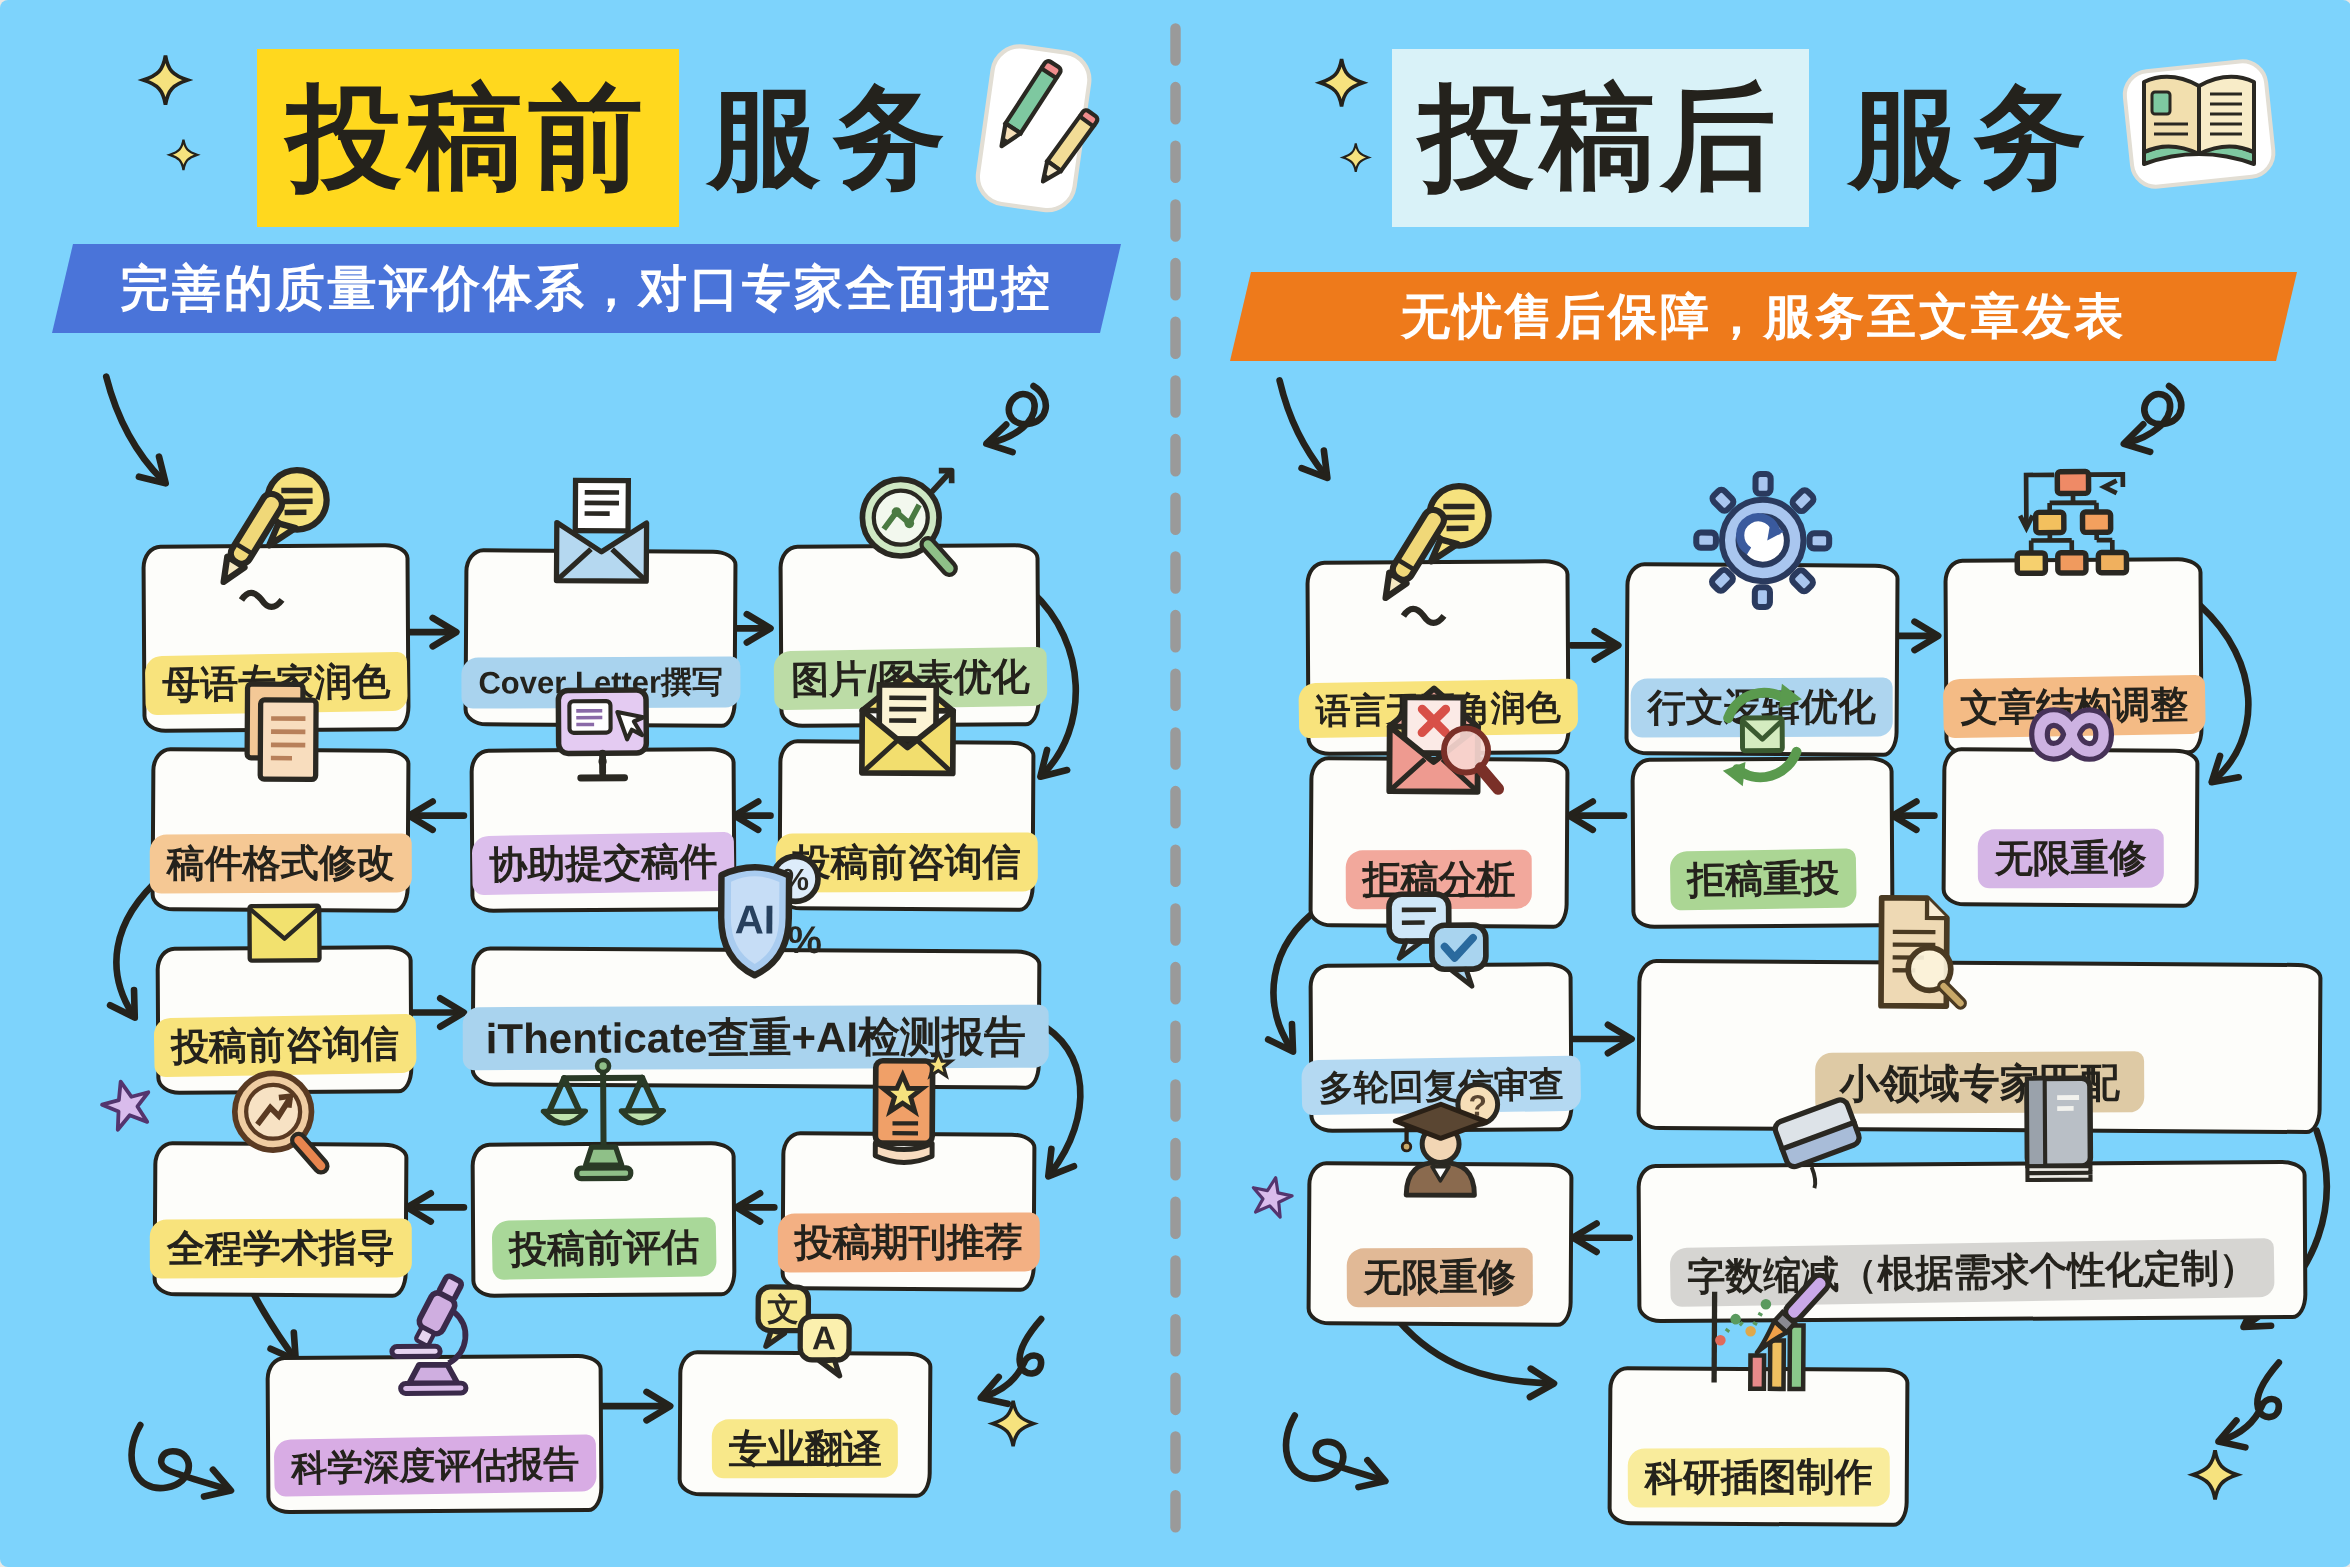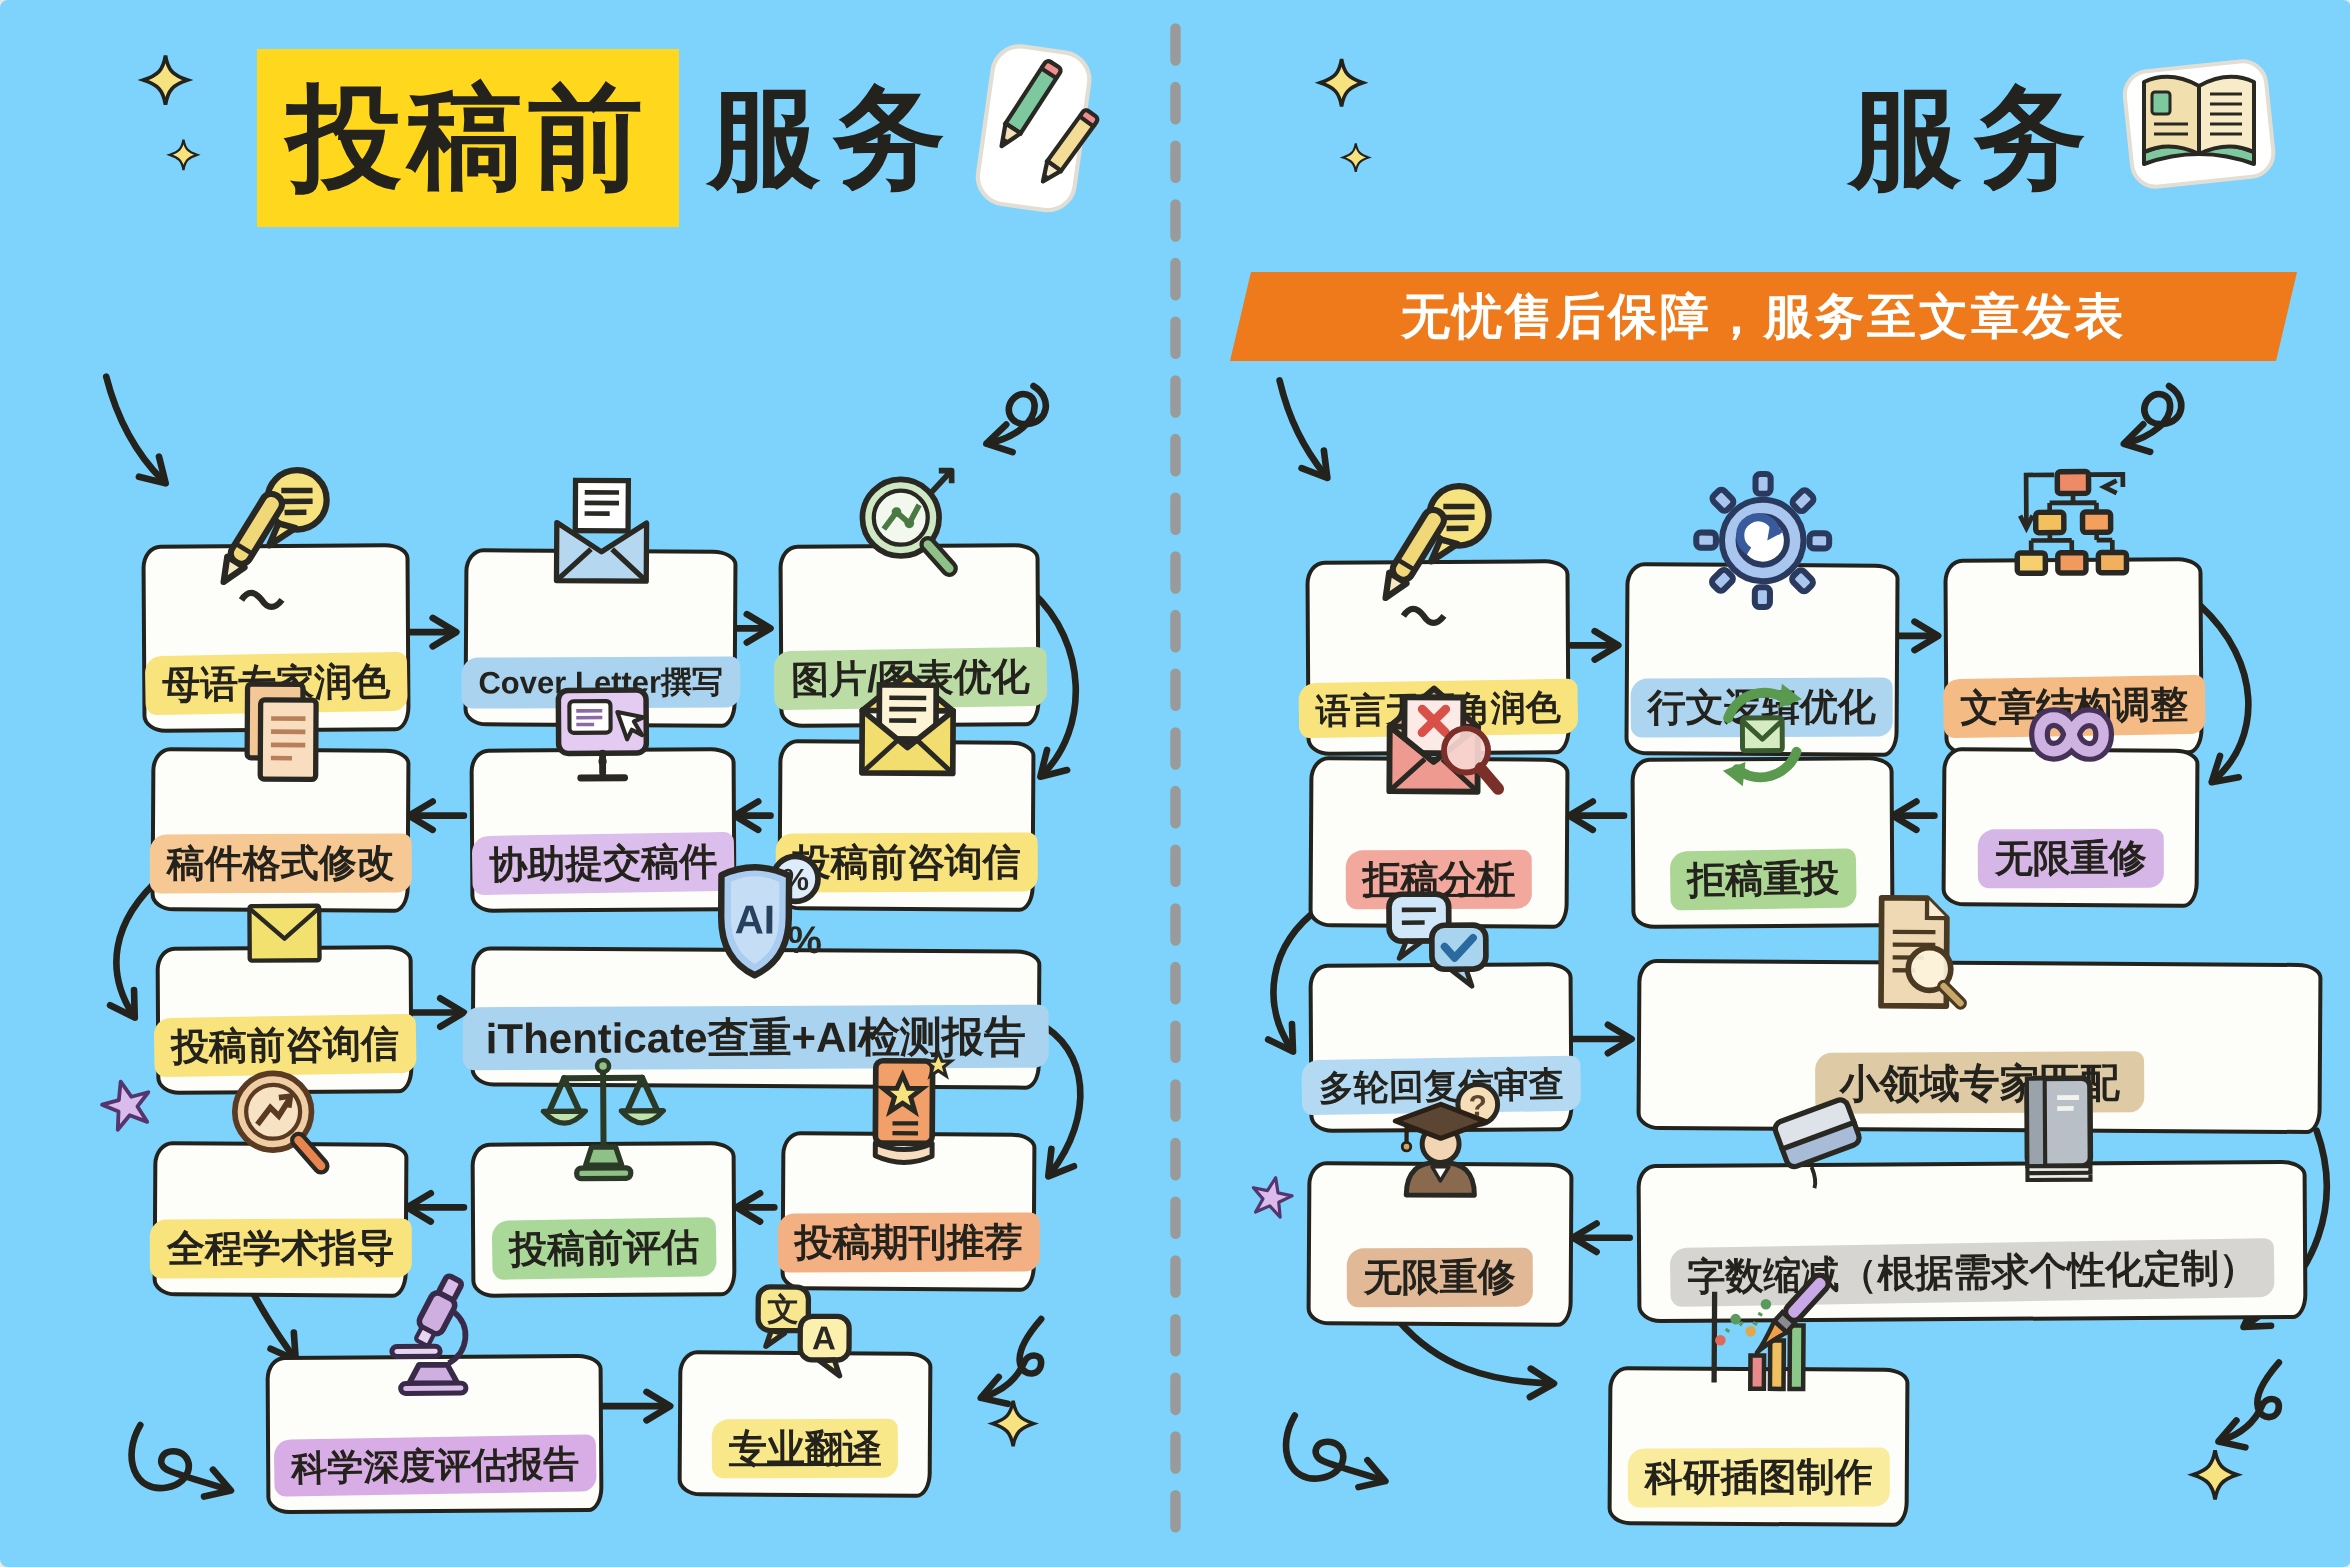--- a/index.html
+++ b/index.html
@@ -111,20 +111,23 @@
       </g>
       <g transform="rotate(36 92 120) translate(30,44)">
         <rect x="54" y="16" width="16" height="11" rx="4" fill="#f08d8d" stroke="#2a2822" stroke-width="4"></rect>
         <rect x="54" y="25" width="16" height="52" fill="#f2dc96" stroke="#2a2822" stroke-width="4"></rect>
         <path d="M54,77 L62,95 L70,77 Z" fill="#f6e9c8" stroke="#2a2822" stroke-width="4" stroke-linejoin="round"></path>
         <path d="M59.5,88 L62,95 L64.5,88 Z" fill="#2a2822"></path>
       </g>
     </svg>
   </span>
 
+  <div class="banner" style="left: 52px; width: 1069px; background: rgb(74, 116, 217);">
+    <span>完善的质量评价体系，对口专家全面把控</span>
+  </div>
 
   <div class="fbox r1" style="left:142px;top:544px;width:260px;height:180px;">
     <span class="ic" style="top:-87px;width:156px;height:156px;">
       <svg viewBox="0 0 100 100">
         <circle cx="64" cy="25" r="19" fill="#f6e27e" stroke="#2a2822" stroke-width="4"></circle>
         <path d="M52,40 L46,54 L63,43 Z" fill="#f6e27e" stroke="#2a2822" stroke-width="4" stroke-linejoin="round"></path>
         <line x1="54" y1="19" x2="74" y2="19" stroke="#2a2822" stroke-width="3.5"></line>
         <line x1="54" y1="26" x2="74" y2="26" stroke="#2a2822" stroke-width="3.5"></line>
         <line x1="56" y1="33" x2="70" y2="33" stroke="#2a2822" stroke-width="3.5"></line>
         <g transform="rotate(32 30 55)">
@@ -313,20 +316,21 @@
         <path d="M72,65 L76,77 L61,66 Z" fill="#fbf0ae" stroke="#2a2822" stroke-width="4" stroke-linejoin="round"></path>
         <text x="64" y="57" font-size="25" font-weight="bold" text-anchor="middle" fill="#2a2822" font-family="Liberation Sans,sans-serif">A</text>
       </svg>
     </span>
     <span class="lbl" style="background: rgb(248, 232, 138); text-decoration: underline;">专业翻译</span>
   </div>
 </div>
 
 <div class="panel" id="panel-post">
 
+  <div class="title-hl" style="left: 217px; width: 417px; background: rgb(217, 242, 248);">投稿后</div>
   <div class="title-rest" style="left:674px;">服务</div>
 
   <span class="deco" style="left:939px;top:45px;width:170px;height:156px;">
     <svg viewBox="0 0 170 150" width="100%" height="100%">
       <rect x="14" y="18" width="142" height="116" rx="24" fill="#ffffff" stroke="#e2ded4" stroke-width="4" transform="rotate(-6 85 75)"></rect>
       <path d="M30,104 Q85,84 140,104 L140,116 Q85,96 30,116 Z" fill="#7ec8a0" stroke="#2a2822" stroke-width="4" stroke-linejoin="round"></path>
       <path d="M85,38 Q56,22 30,34 L30,104 Q56,92 85,106 Z" fill="#f2dfae" stroke="#2a2822" stroke-width="4" stroke-linejoin="round"></path>
       <path d="M85,38 Q114,22 140,34 L140,104 Q114,92 85,106 Z" fill="#f8ecc8" stroke="#2a2822" stroke-width="4" stroke-linejoin="round"></path>
       <rect x="38" y="44" width="18" height="22" rx="3" fill="#7ec8a0" stroke="#2a2822" stroke-width="3"></rect>
       <path d="M40,76 h34 M40,86 h34 M96,46 h32 M96,56 h32 M96,66 h32 M96,76 h32 M96,86 h32" stroke="#2a2822" stroke-width="3" fill="none"></path>

